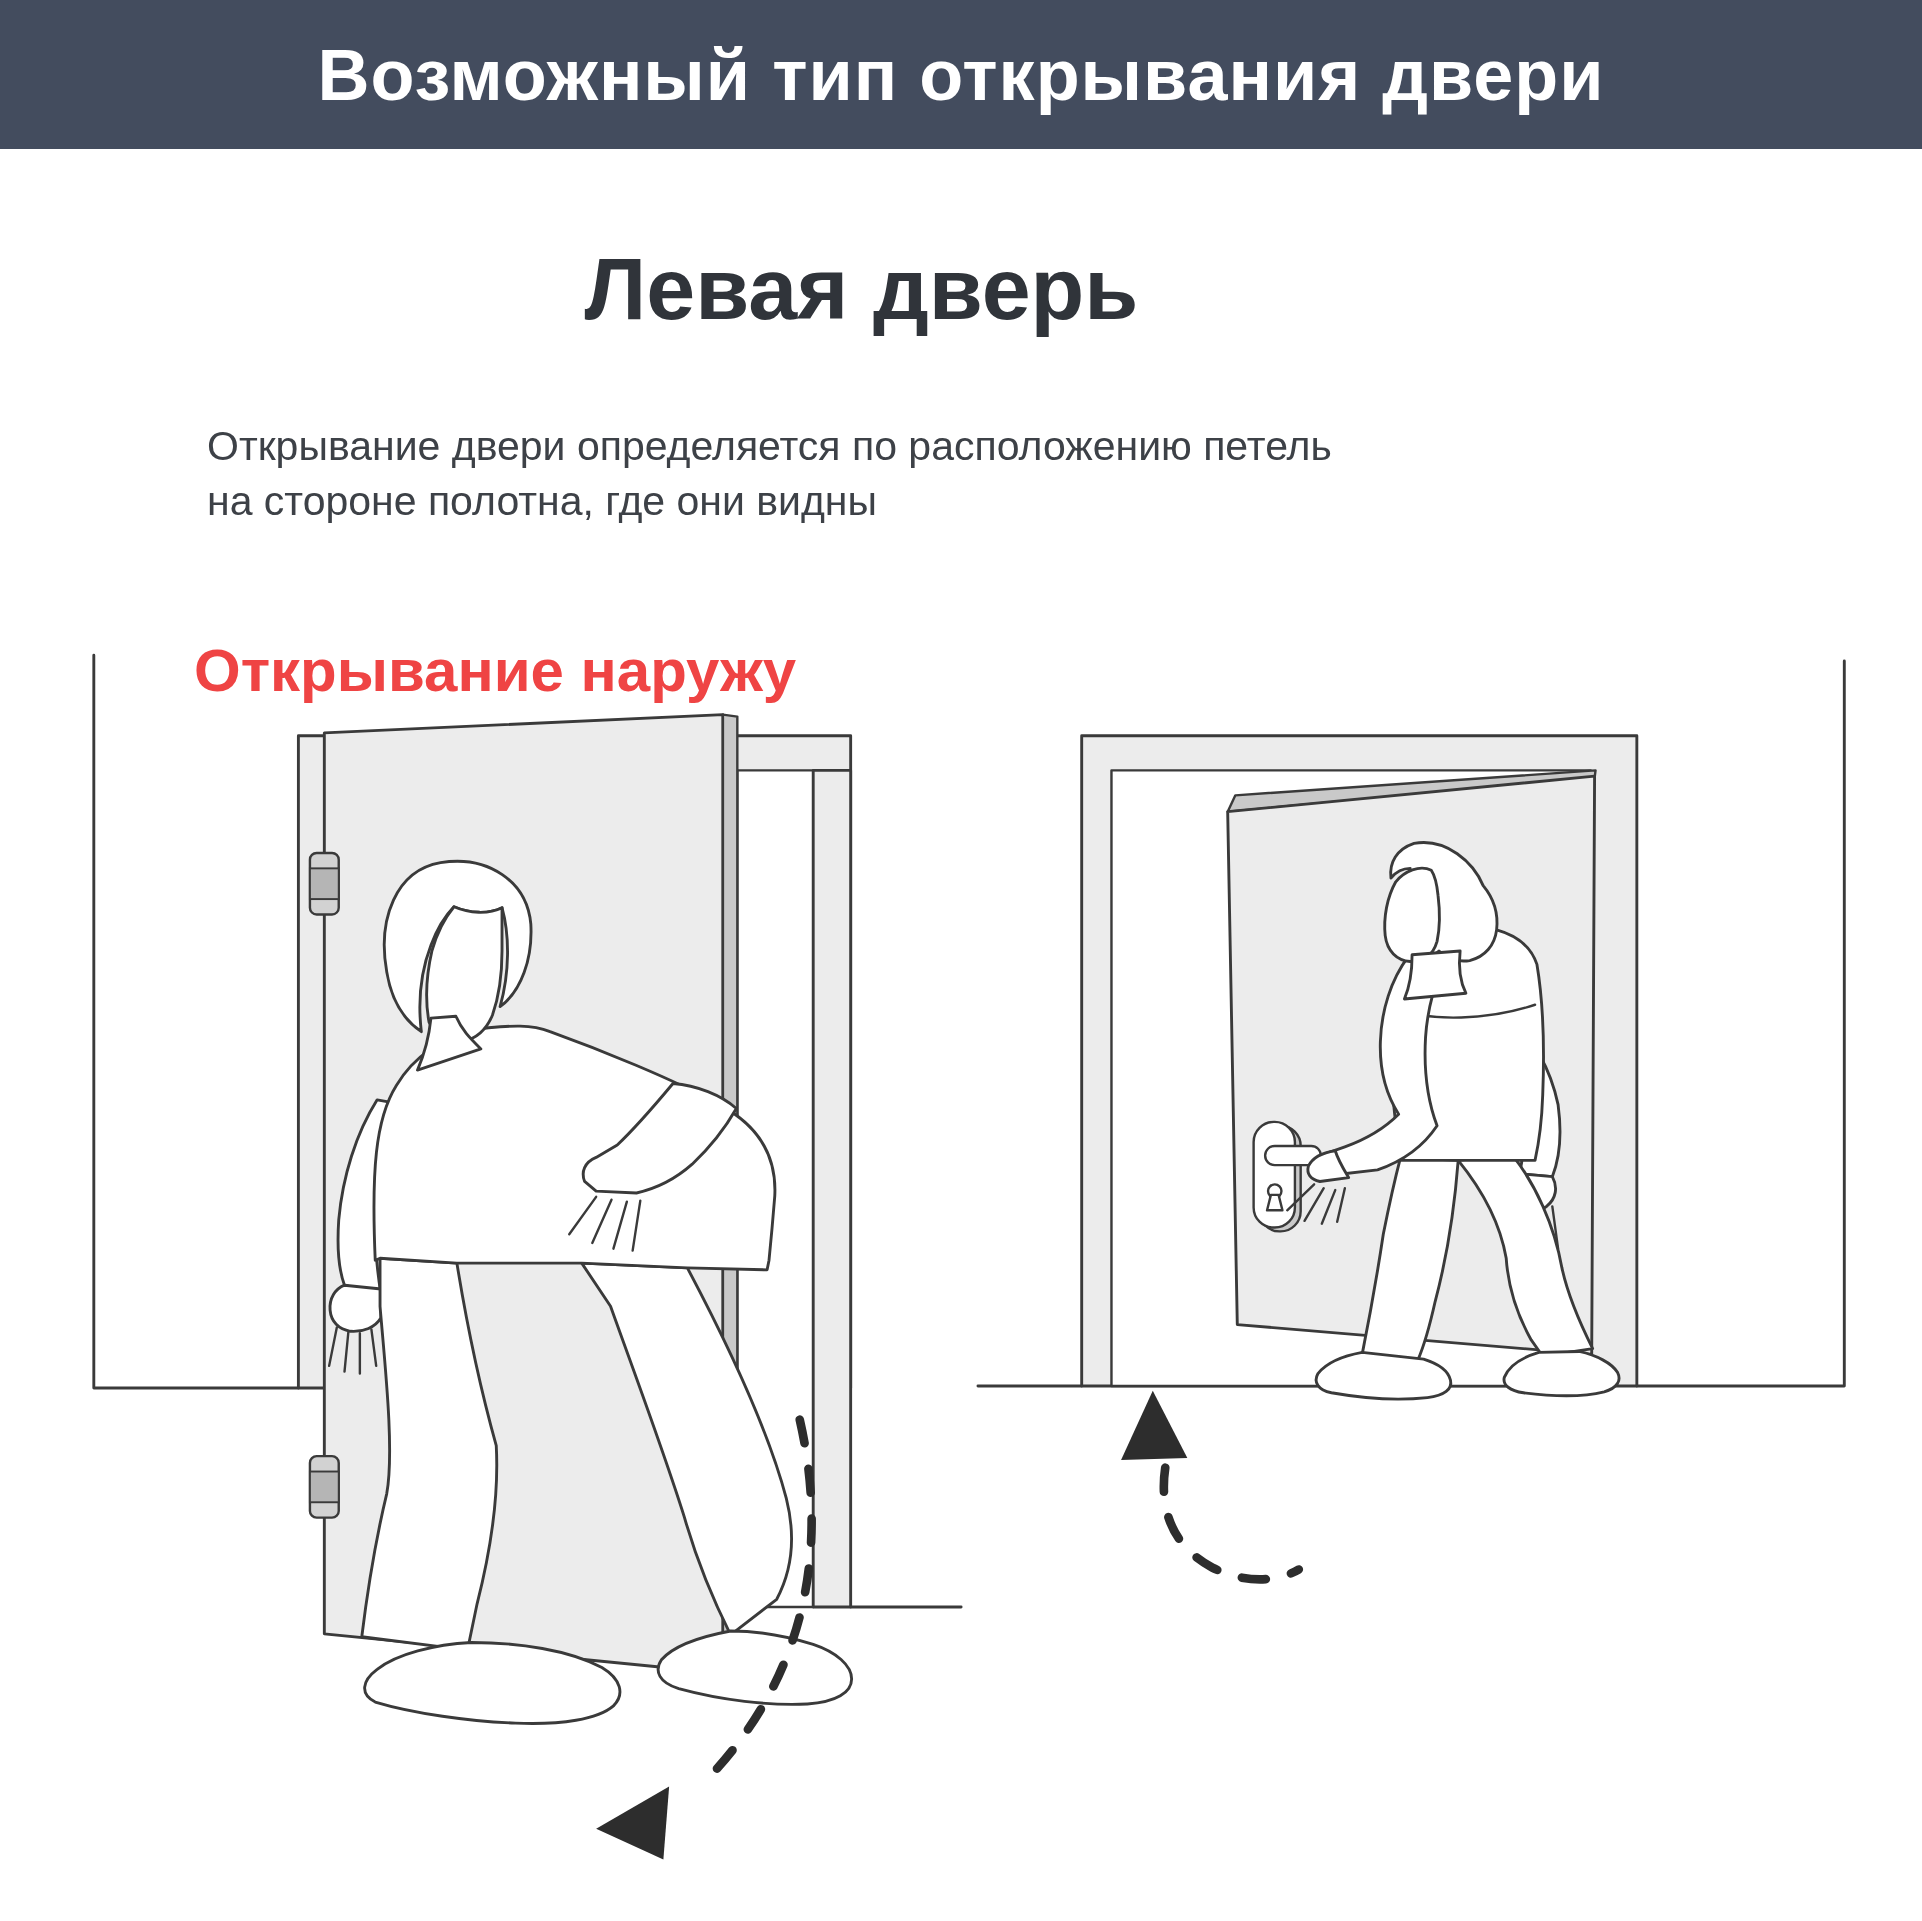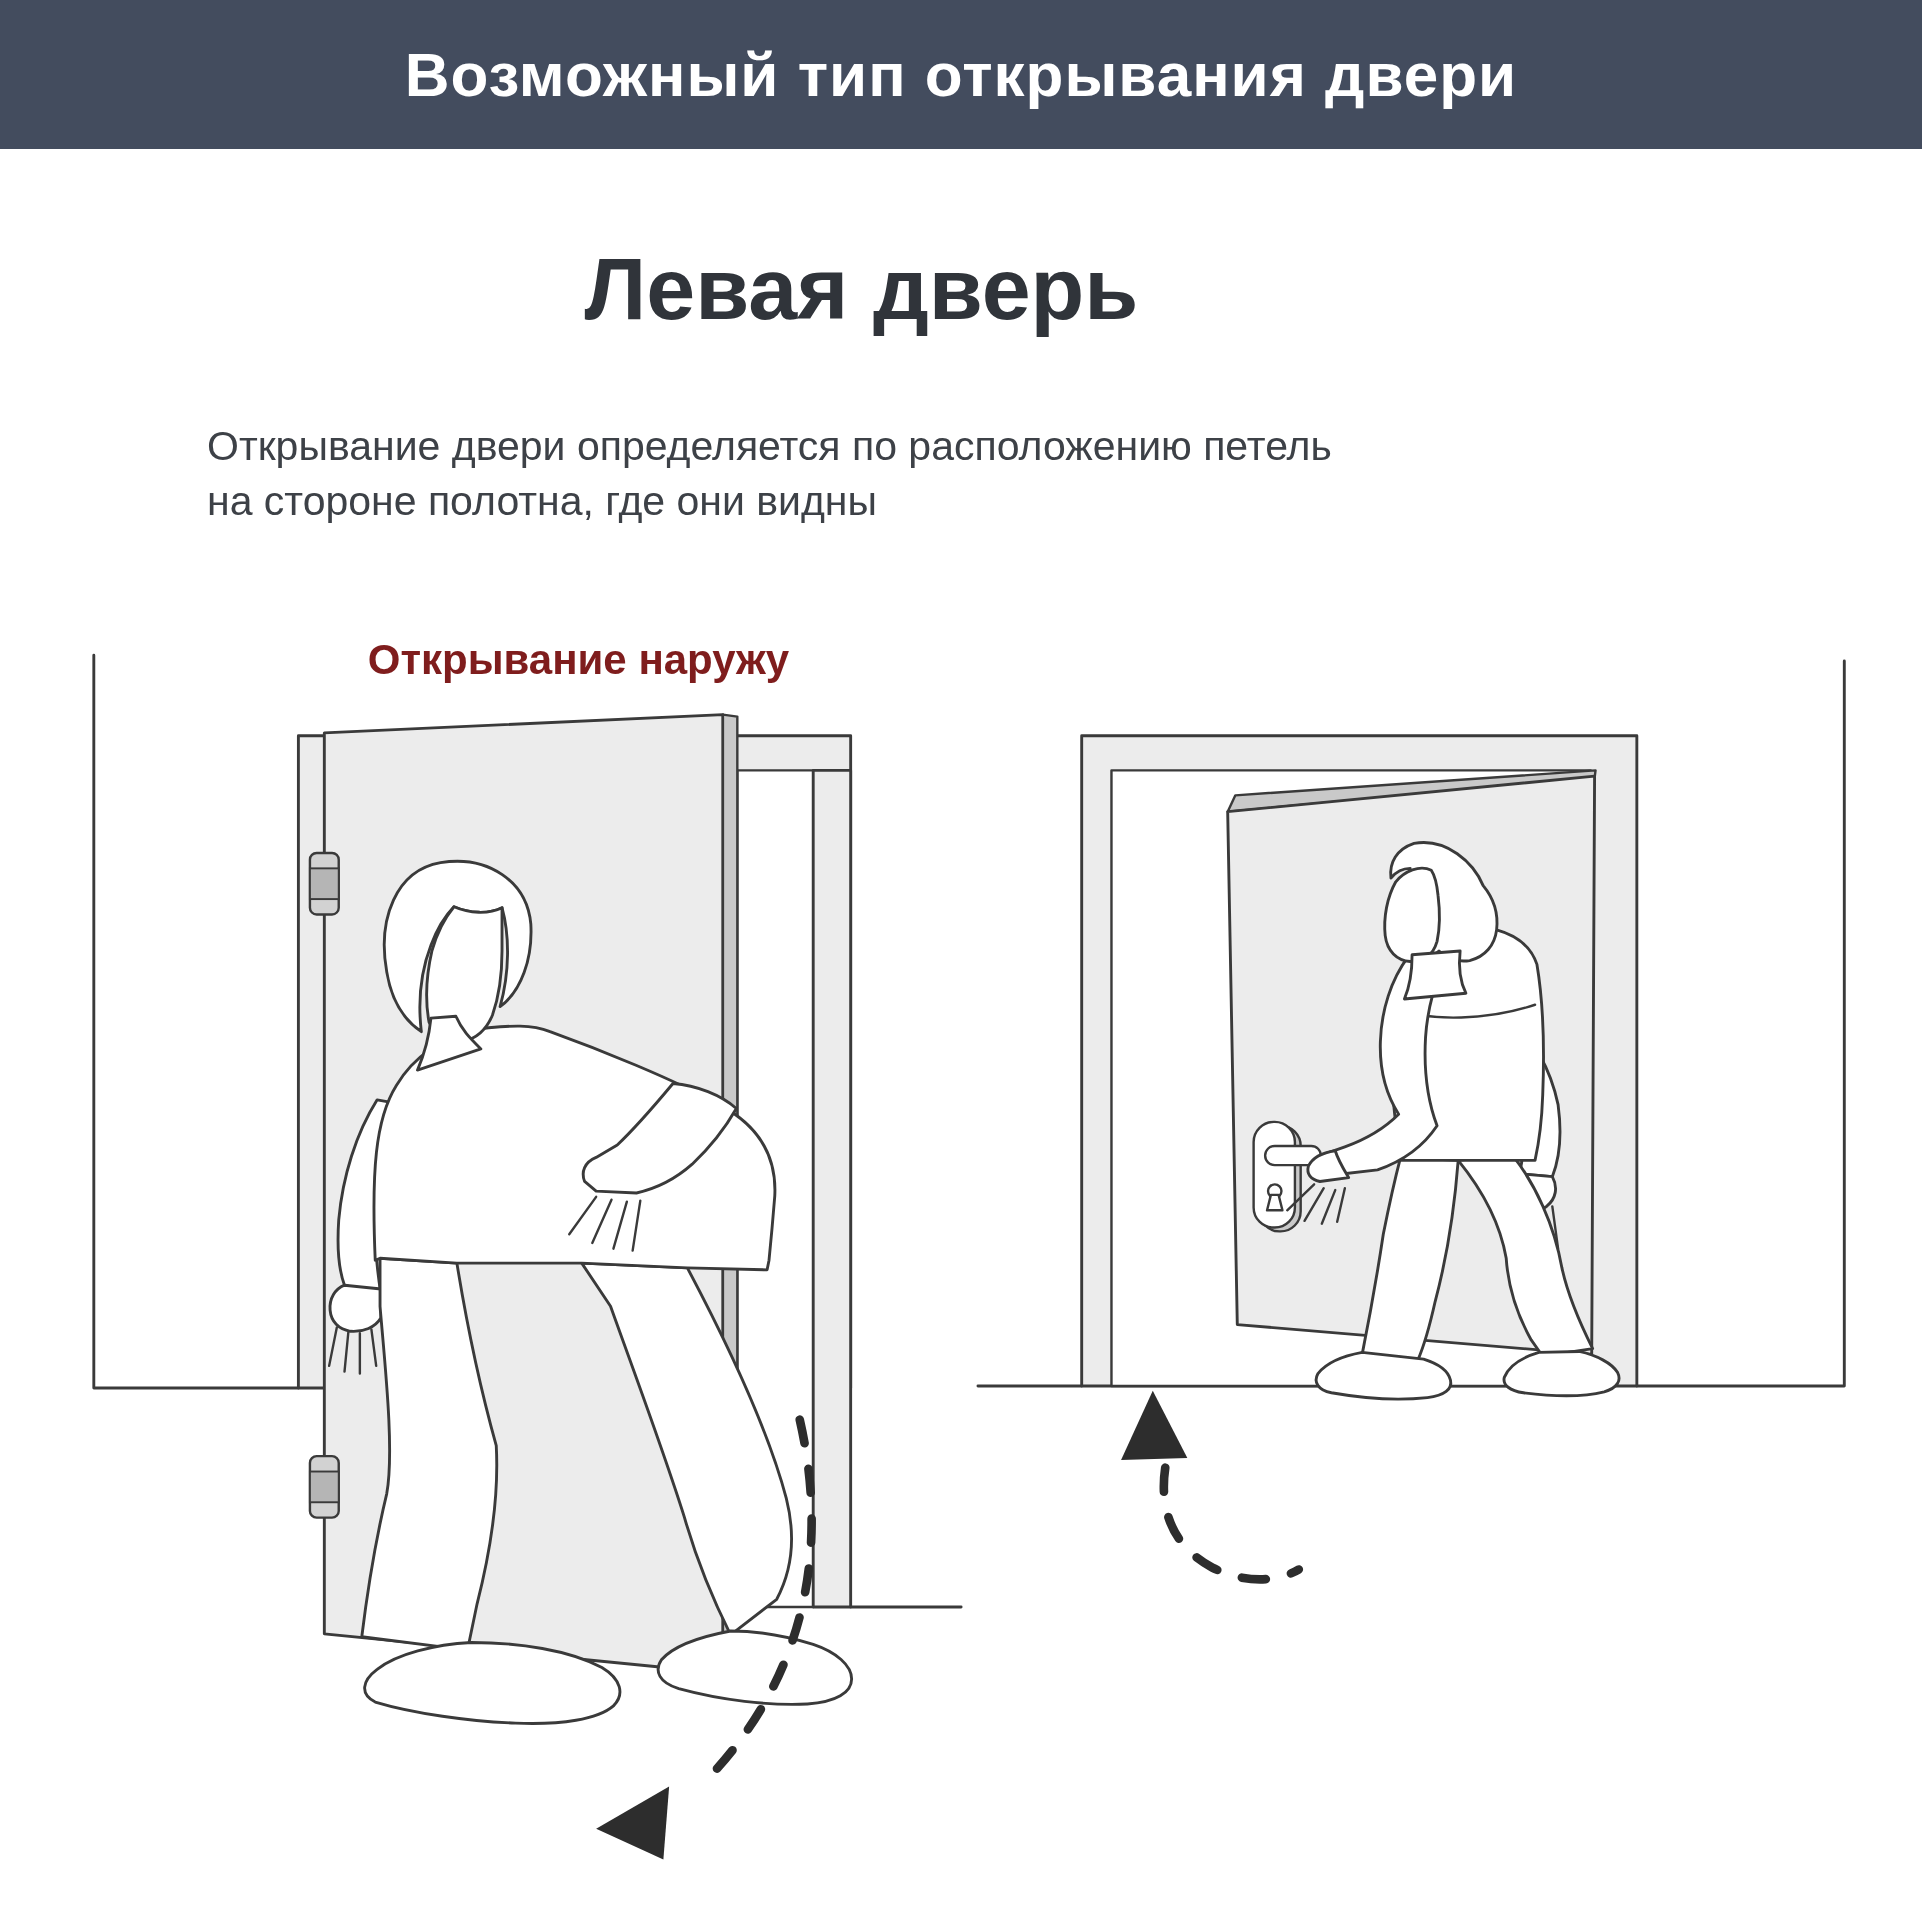--- a/index.html
+++ b/index.html
@@ -5,33 +5,33 @@
   html,body{margin:0;padding:0;background:#fff;}
   .canvas{
     position:relative;width:1922px;height:1921px;overflow:hidden;background:#ffffff;
     font-family:"Liberation Sans",sans-serif;color:#33373c;
   }
   .header-band{
     position:absolute;left:0;top:0;width:1922px;height:149px;background:#434c5e;
     display:flex;align-items:center;justify-content:center;
   }
   .header-band .header-title{
-    color:#ffffff;font-size:62px;font-weight:700;letter-spacing:1px;white-space:nowrap;
+    color:#ffffff;font-size:72px;font-weight:700;letter-spacing:1px;white-space:nowrap;
   }
   .page-title{
     position:absolute;left:0;top:238px;width:1723px;text-align:center;
     font-size:88px;font-weight:700;color:#30343a;
   }
   .description{
     position:absolute;left:207px;top:419px;width:1585px;
     font-size:41px;line-height:1.33;color:#3d4147;
   }
   .fig-caption{
-    position:absolute;top:636px;width:769px;text-align:center;
-    font-size:42px;font-weight:700;color:#7f1d1d;white-space:nowrap;
+    position:absolute;top:636px;width:769px;
+    font-size:60px;font-weight:700;color:#ef4444;white-space:nowrap;
   }
   .fig-caption.cap-left{left:194px;}
   .fig-caption.cap-right{left:991px;}
   svg.illu{position:absolute;top:634px;width:913px;height:1239px;}
   #fig-left{left:58px;}
   #fig-right{left:970px;}
   
   .ln{fill:none;stroke:#3a3a3a;stroke-width:3;stroke-linecap:round;stroke-linejoin:round}
   .panel{fill:#ececec;stroke:#3a3a3a;stroke-width:3;stroke-linejoin:round}
   .white{fill:#ffffff;stroke:#3a3a3a;stroke-width:2.5;stroke-linejoin:round}

